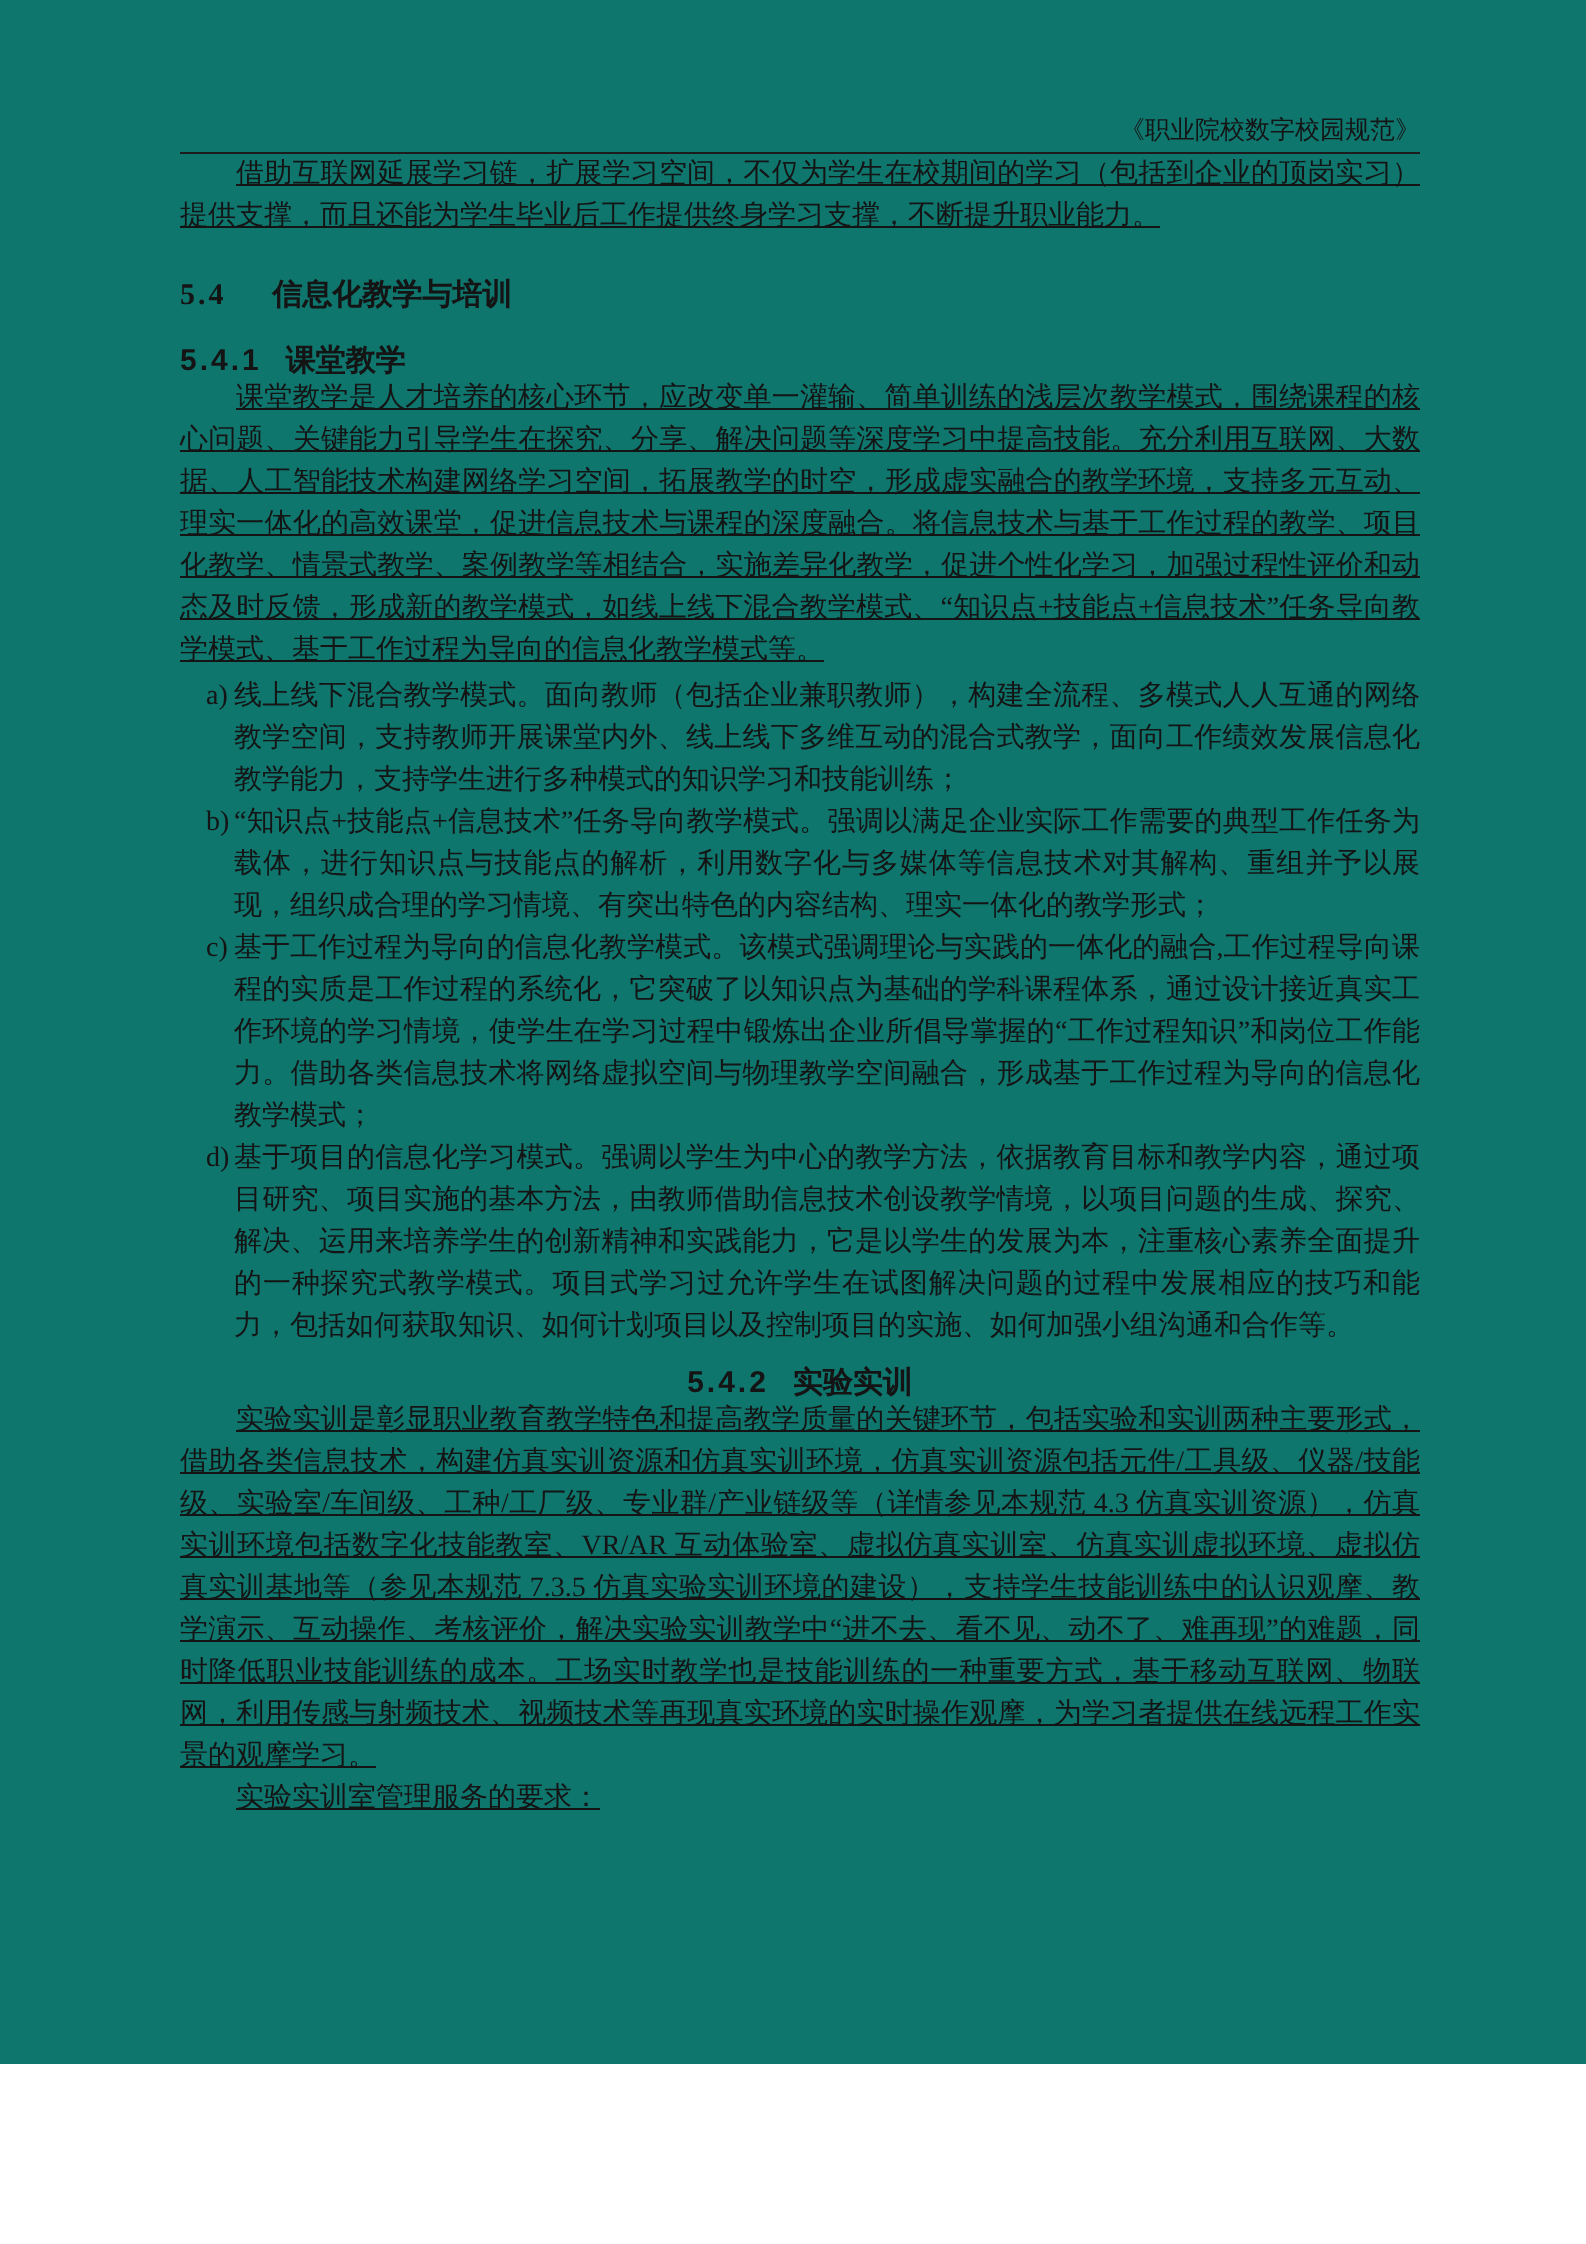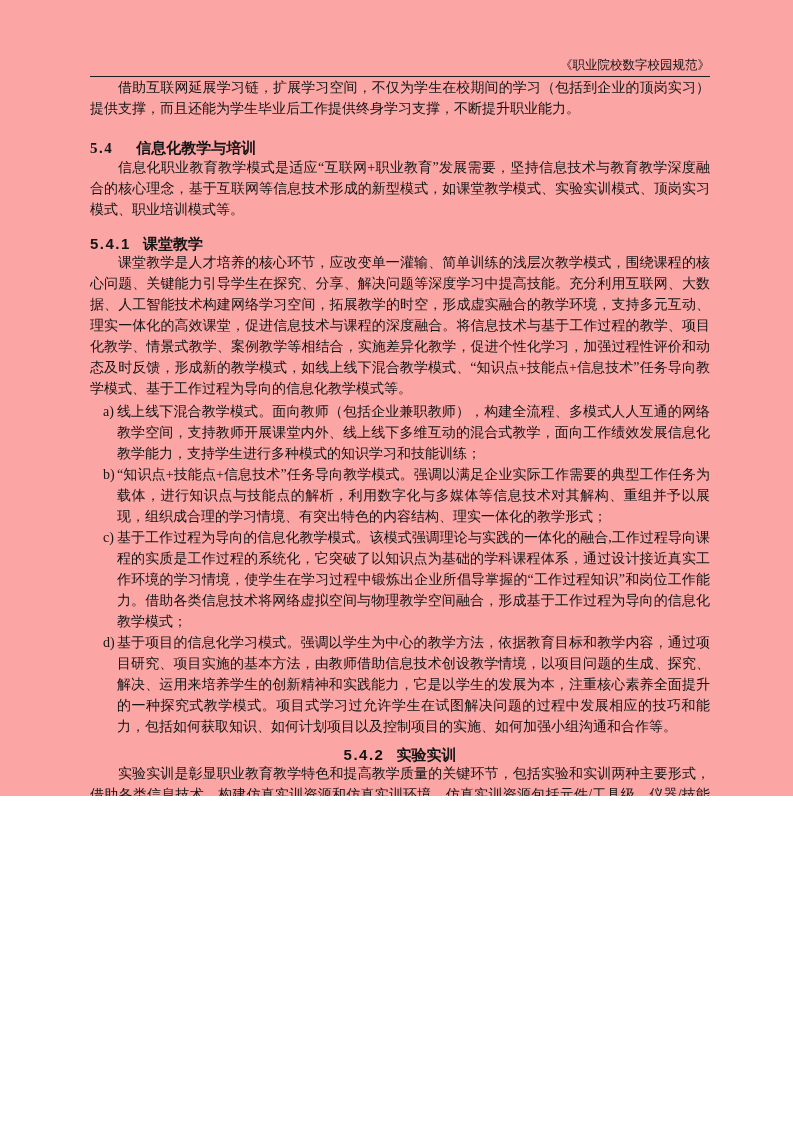--- a/index.html
+++ b/index.html
@@ -3,22 +3,22 @@
 <meta charset="utf-8">
 <style>
   html, body {
     margin: 0;
     padding: 0;
     background: #ffffff;
   }
   .page {
     position: relative;
     width: 793px;
-    height: 796px;
-    background: #fca5a5;
+    height: 1032px;
+    background: #0f766e;
     color: #141414;
     font-family: "Liberation Serif", "DejaVu Serif", serif;
     overflow: hidden;
   }
   .content {
     position: absolute;
     left: 90px;
     right: 83px;
     top: 57px;
   }
@@ -47,20 +47,21 @@
   .h-533 { margin-top: 21px; }
   .h-54  { margin-top: 20px; }
   .h-541 { margin-top: 15px; }
   .h-542 { margin-top: 9px; text-align: center;  }
   p.body {
     margin: 0;
     font-size: 14px;
     line-height: 21px;
     text-align: justify;
     text-indent: 2em;
+    text-decoration: underline;
   }
   .mt-9  { margin-top: 9px; }
   .mt-10 { margin-top: 10px; }
   .mt-7  { margin-top: 7px; }
   .plist {
     margin: 2px 0 0 0;
     padding: 0;
     list-style: none;
   }
   .pli {
@@ -94,21 +95,20 @@
 
     <div class="doc-header">
       <span>《职业院校数字校园规范》</span>
     </div>
 
     <p class="body mt-9">借助互联网延展学习链，扩展学习空间，不仅为学生在校期间的学习（包括到企业的顶岗实习）提供支撑，而且还能为学生毕业后工作提供终身学习支撑，不断提升职业能力。</p>
 
     <h2 class="heading gap-sm h-54">
       <span class="hnum">5.4</span><span>信息化教学与培训</span>
     </h2>
-    <p class="body mt-10">信息化职业教育教学模式是适应“互联网+职业教育”发展需要，坚持信息技术与教育教学深度融合的核心理念，基于互联网等信息技术形成的新型模式，如课堂教学模式、实验实训模式、顶岗实习模式、职业培训模式等。</p>
 
     <h3 class="heading h-541">
       <span class="hnum">5.4.1</span><span>课堂教学</span>
     </h3>
     <p class="body mt-7">课堂教学是人才培养的核心环节，应改变单一灌输、简单训练的浅层次教学模式，围绕课程的核心问题、关键能力引导学生在探究、分享、解决问题等深度学习中提高技能。充分利用互联网、大数据、人工智能技术构建网络学习空间，拓展教学的时空，形成虚实融合的教学环境，支持多元互动、理实一体化的高效课堂，促进信息技术与课程的深度融合。将信息技术与基于工作过程的教学、项目化教学、情景式教学、案例教学等相结合，实施差异化教学，促进个性化学习，加强过程性评价和动态及时反馈，形成新的教学模式，如线上线下混合教学模式、“知识点+技能点+信息技术”任务导向教学模式、基于工作过程为导向的信息化教学模式等。</p>
 
     <ol class="plist">
       <li class="pli">
         <span class="marker">a)</span>
         <span class="litext">线上线下混合教学模式。面向教师（包括企业兼职教师），构建全流程、多模式人人互通的网络教学空间，支持教师开展课堂内外、线上线下多维互动的混合式教学，面向工作绩效发展信息化教学能力，支持学生进行多种模式的知识学习和技能训练；</span>

